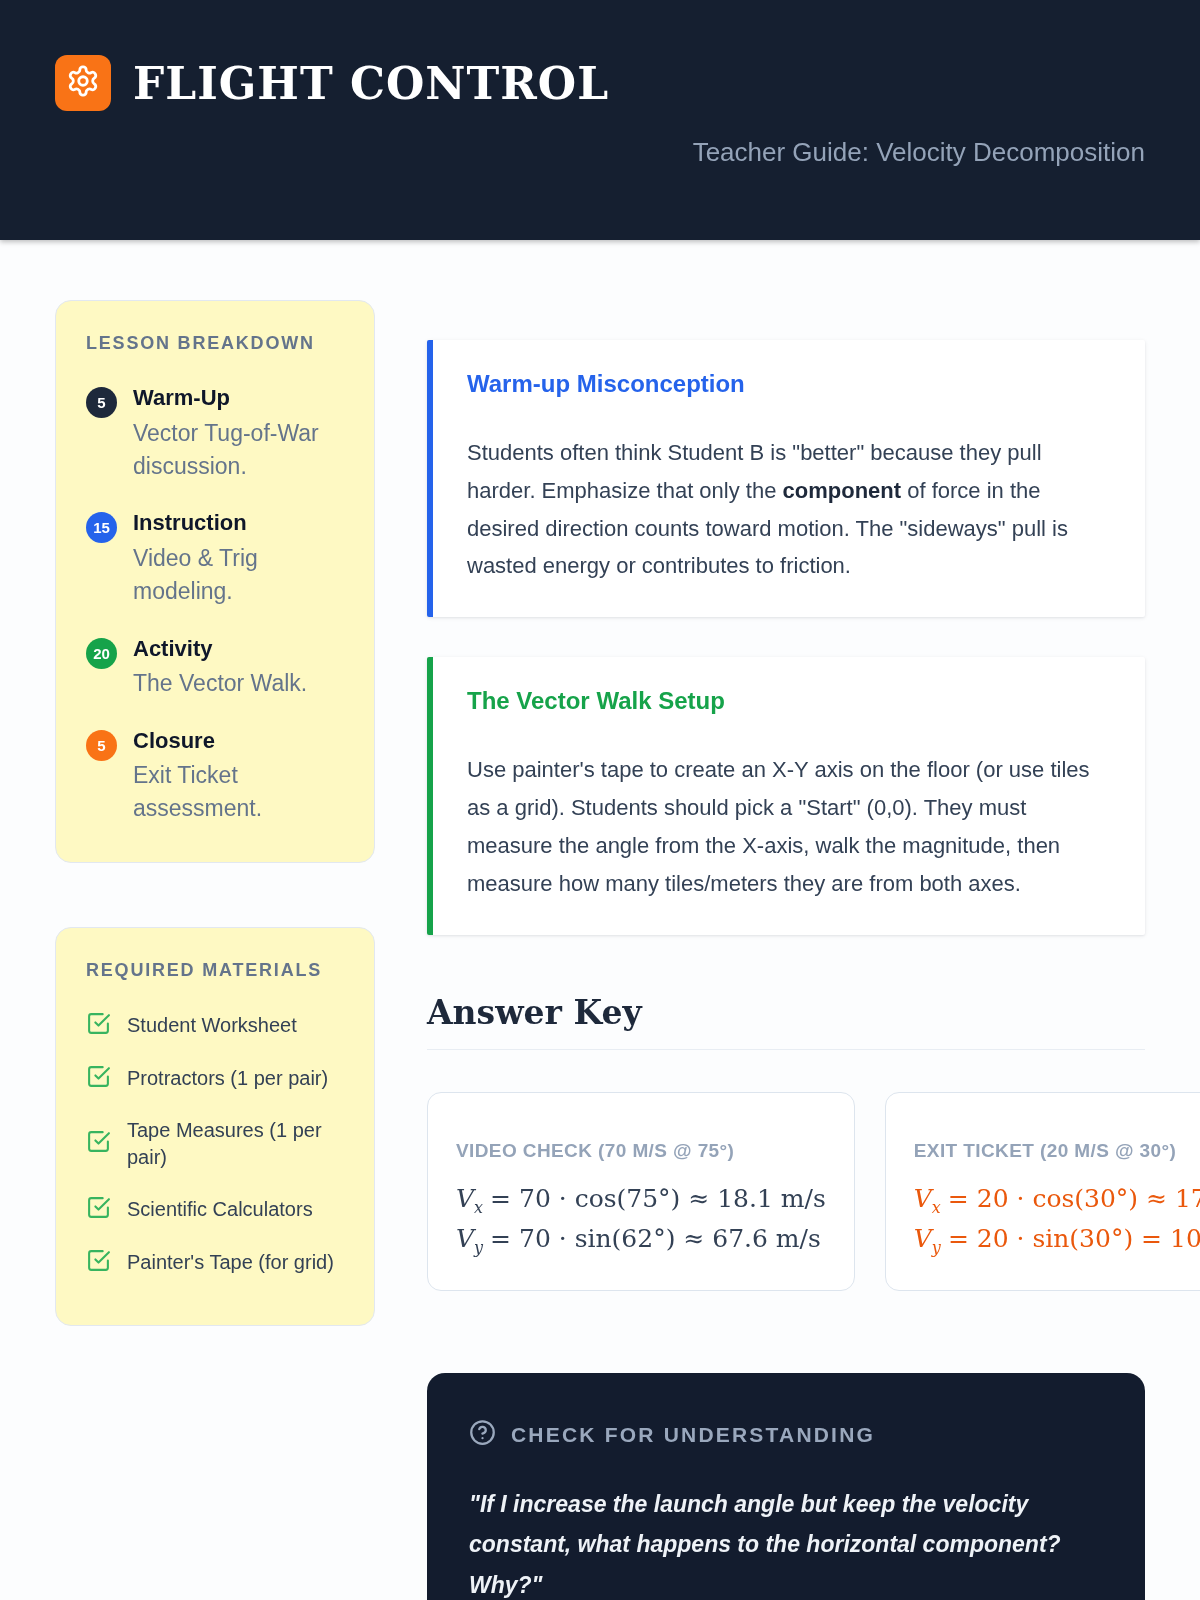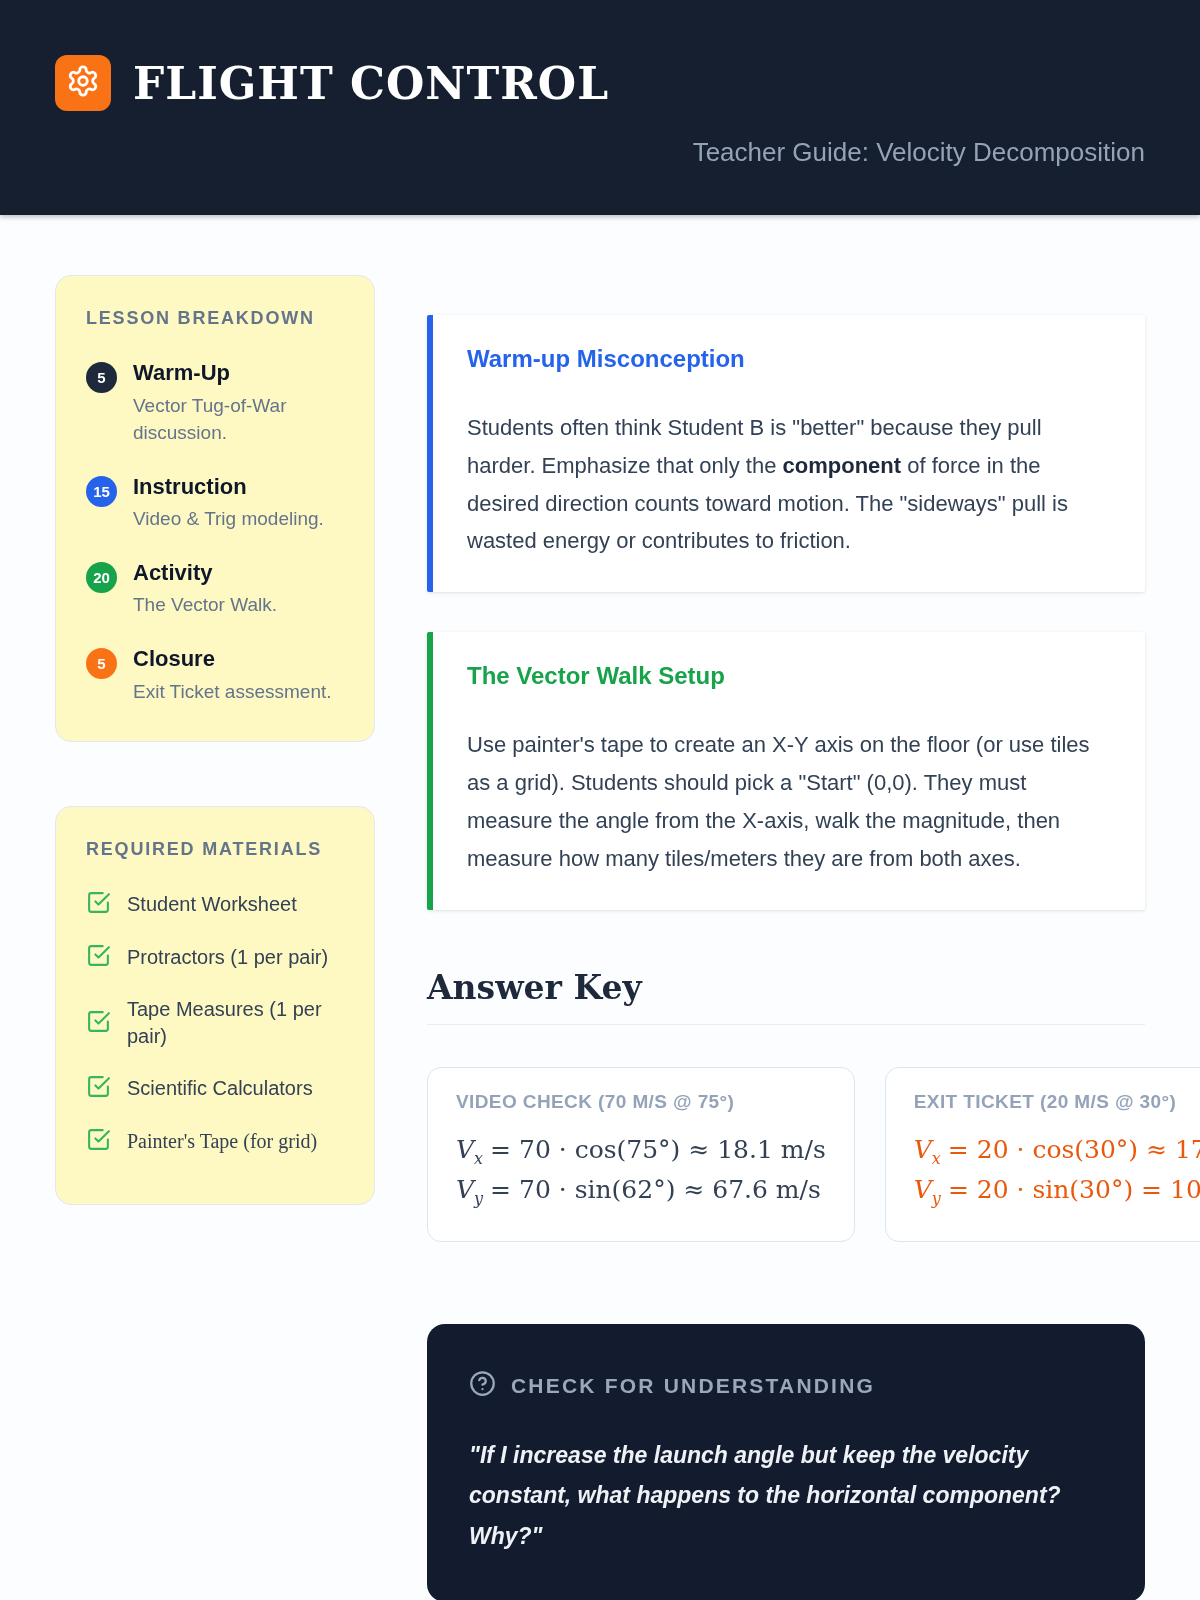--- a/index.html
+++ b/index.html
@@ -4,21 +4,21 @@
 <style>
   * { margin:0; padding:0; box-sizing:border-box; }
   html, body {
     width:1200px; height:1600px; overflow:hidden;
     background:#fcfdfe;
     font-family:"Liberation Sans", sans-serif;
     color:#334155;
   }
   
   .app-header {
-    background:#151f30; height:215px;
+    background:#151f30; height:240px;
     padding:55px 55px 0 55px;
     box-shadow:0 2px 5px rgba(0,0,0,.25);
   }
   .brand-row { display:flex; align-items:center; gap:22px; }
   .logo-box {
     width:56px; height:56px; border-radius:12px;
     background:#f97316; display:flex; align-items:center; justify-content:center;
     flex:none;
   }
   .logo-box svg { width:34px; height:34px; }
@@ -49,24 +49,24 @@
     width:31px; height:31px; border-radius:50%; flex:none;
     color:#fff; font-size:15px; font-weight:bold;
     display:flex; align-items:center; justify-content:center;
     margin-top:3px;
   }
   .badge.dark   { background:#1e293b; }
   .badge.blue   { background:#2563eb; }
   .badge.green  { background:#16a34a; }
   .badge.orange { background:#f97316; }
   .lesson-title { font-size:22px; font-weight:bold; color:#0f172a; line-height:1.3; }
-  .lesson-desc  { font-size:19px; color:#64748b; line-height:1.45; margin-top:4px; }
+  .lesson-desc  { font-size:23px; color:#64748b; line-height:1.45; margin-top:4px; }
 
   .material-item { display:flex; align-items:center; gap:16px; margin-bottom:24px; }
-  .material-item:last-child { margin-bottom:16px;font-family:Liberation Serif, serif; }
+  .material-item:last-child { margin-bottom:16px; }
   .material-item svg { width:25px; height:25px; flex:none; }
   .material-label { font-size:20px; color:#334155; line-height:1.35; }
 
   
   .section-heading {
     font-family:"DejaVu Serif","Liberation Serif",serif;
     font-size:33px; font-weight:800; color:#1e293b;
     padding-bottom:17px; border-bottom:1px solid #e8edf3;
   }
   .section-heading.second { margin-top:58px; }
@@ -83,21 +83,21 @@
   .callout-title { font-size:24px; font-weight:bold; margin-bottom:14px; }
   .callout.blue  .callout-title { color:#2563eb; }
   .callout.green .callout-title { color:#16a34a; }
   .callout-body { font-size:22px; line-height:1.72; color:#334155;margin-top:36px; }
   .callout-body b { color:#1e293b; }
 
   
   .answer-row { display:flex; gap:30px; margin-top:42px; }
   .answer-card {
     border:1px solid #dde5ee; border-radius:14px;
-    padding:20px 28px 30px 28px; background:#fff;
+    padding:44px 28px 30px 28px; background:#fff;
   }
   .answer-card.first  { flex:0 0 337px; }
   .answer-card.second { flex:0 0 372px; }
   .answer-label {
     font-size:19px; font-weight:bold; color:#94a3b8;
     letter-spacing:.4px; line-height:1.45; margin-bottom:16px;
   }
   .formula {
     font-family:"DejaVu Serif","Liberation Serif",serif;
     font-size:25px; line-height:1.5; white-space:nowrap;

